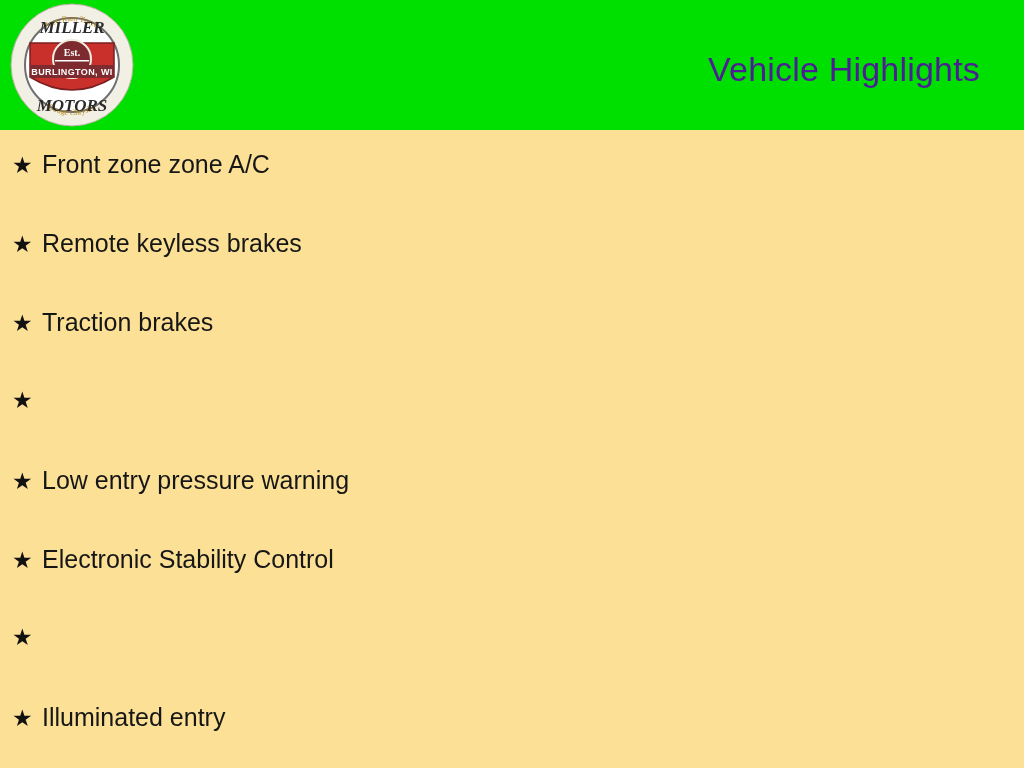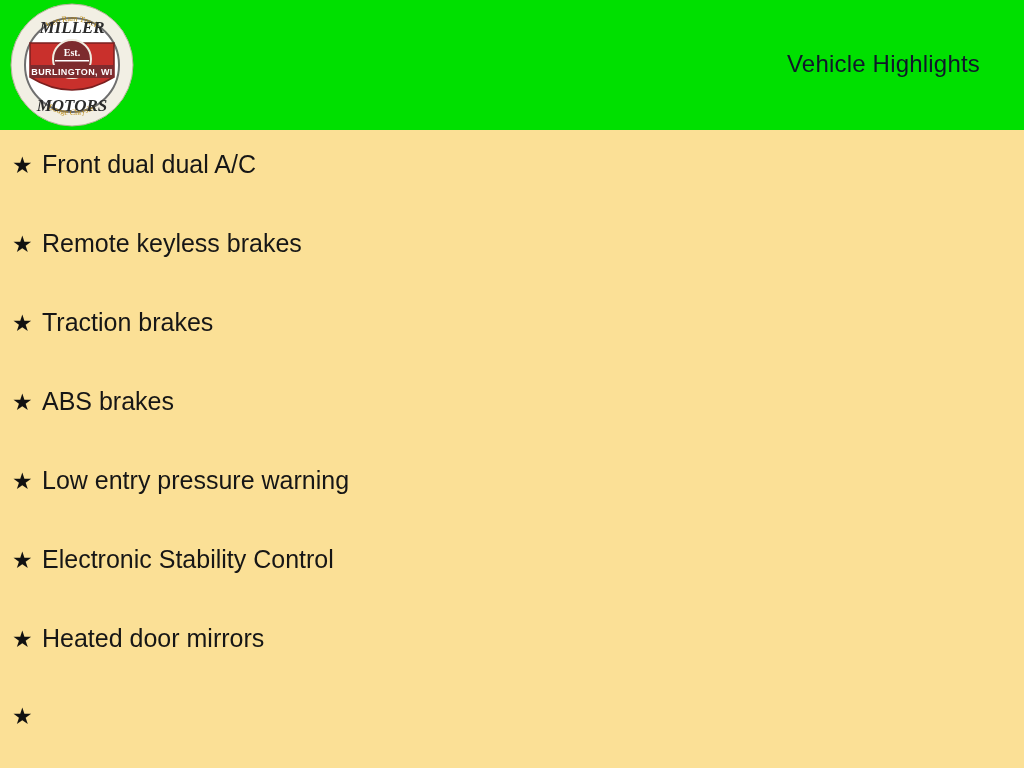--- a/index.html
+++ b/index.html
@@ -23,22 +23,22 @@
     position: relative;
     width: 1024px;
     height: 130px;
     background: #00e000;
     box-sizing: border-box;
   }
   .header-title {
     position: absolute;
     right: 44px;
     top: 50px;
-    font-size: 24px;
-    color: #0f172a;
+    font-size: 34px;
+    color: #4c1d95;
     letter-spacing: 0.2px;
     white-space: nowrap;
     margin-left: 37px;
   }
   
   .logo {
     position: absolute;
     left: 8px;
     top: 3px;
     width: 128px;
@@ -110,51 +110,50 @@
       </svg>
     </div>
 
     <div class="header-title">Vehicle Highlights</div>
   </div>
 
   <div class="list">
 
     <div class="list-item">
       <span class="bullet">★</span>
-      <span class="item-label">Front dual dual A/C</span>
+      <span class="item-label">Front zone zone A/C</span>
     </div>
 
     <div class="list-item">
       <span class="bullet">★</span>
       <span class="item-label">Remote keyless brakes</span>
     </div>
 
     <div class="list-item">
       <span class="bullet">★</span>
       <span class="item-label">Traction brakes</span>
     </div>
 
     <div class="list-item">
       <span class="bullet">★</span>
-      <span class="item-label">ABS brakes</span>
     </div>
 
     <div class="list-item">
       <span class="bullet">★</span>
       <span class="item-label">Low entry pressure warning</span>
     </div>
 
     <div class="list-item">
       <span class="bullet">★</span>
       <span class="item-label">Electronic Stability Control</span>
     </div>
 
     <div class="list-item">
       <span class="bullet">★</span>
-      <span class="item-label">Heated door mirrors</span>
     </div>
 
     <div class="list-item">
       <span class="bullet">★</span>
+      <span class="item-label">Illuminated entry</span>
     </div>
 
   </div>
 </div>
 
 </body></html>

